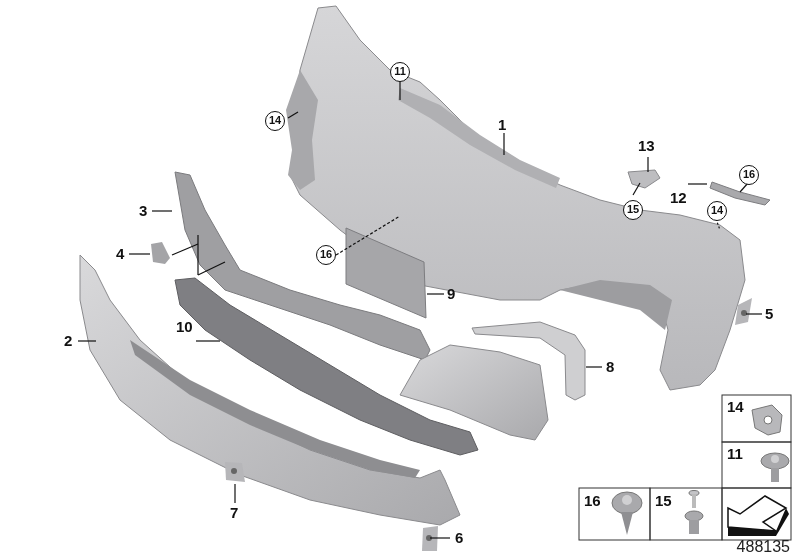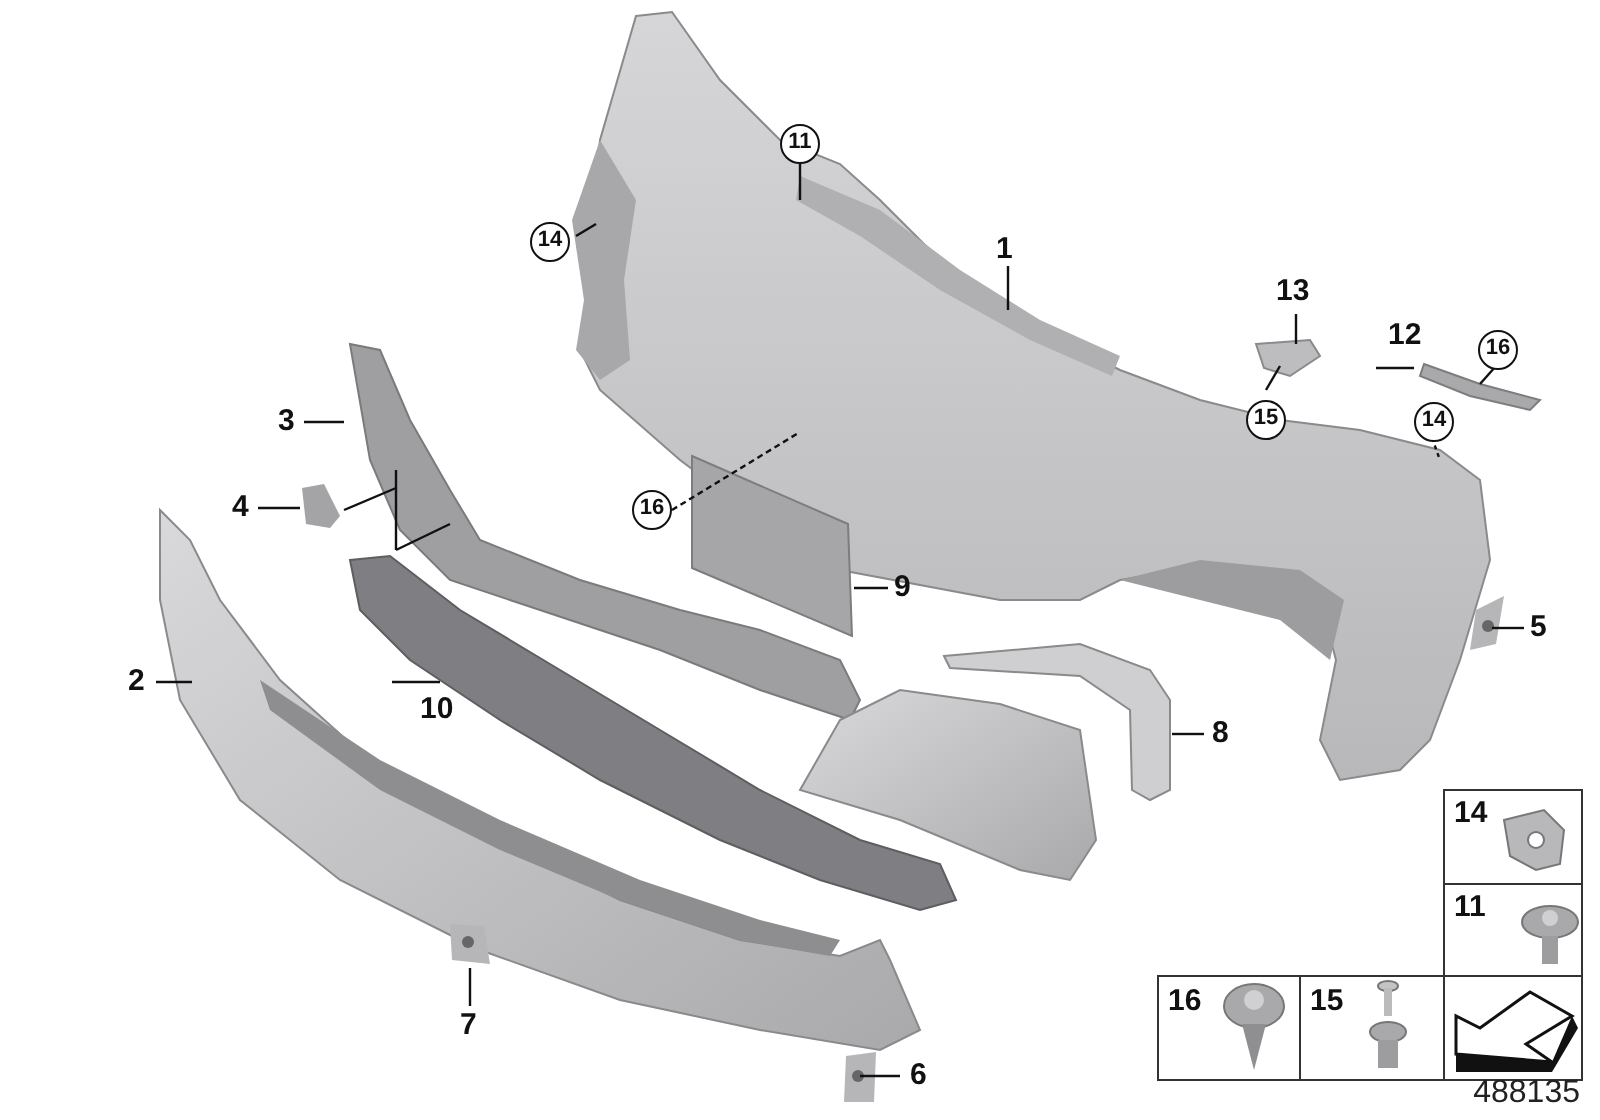--- a/index.html
+++ b/index.html
@@ -125,22 +125,22 @@
 
 <span class="lbl" style="left:498px;top:117px;">1</span>
 <span class="lbl" style="left:64px;top:333px;">2</span>
 <span class="lbl" style="left:139px;top:203px;">3</span>
 <span class="lbl" style="left:116px;top:246px;">4</span>
 <span class="lbl" style="left:765px;top:306px;">5</span>
 <span class="lbl" style="left:455px;top:530px;">6</span>
 <span class="lbl" style="left:230px;top:505px;">7</span>
 <span class="lbl" style="left:606px;top:359px;">8</span>
 <span class="lbl" style="left:447px;top:286px;">9</span>
-<span class="lbl" style="left:176px;top:347px;margin-left:34px;">10</span>
-<span class="lbl" style="left:670px;top:160px;margin-left:24px;">12</span>
+<span class="lbl" style="left:176px;top:319px;">10</span>
+<span class="lbl" style="left:670px;top:190px;">12</span>
 <span class="lbl" style="left:638px;top:138px;">13</span>
 
 <span class="circ" style="left:390px;top:62px;">11</span>
 <span class="circ" style="left:265px;top:111px;">14</span>
 <span class="circ" style="left:707px;top:201px;">14</span>
 <span class="circ" style="left:623px;top:200px;">15</span>
 <span class="circ" style="left:739px;top:165px;">16</span>
 <span class="circ" style="left:316px;top:245px;">16</span>
 
 <span class="lbl" style="left:727px;top:399px;">14</span>

